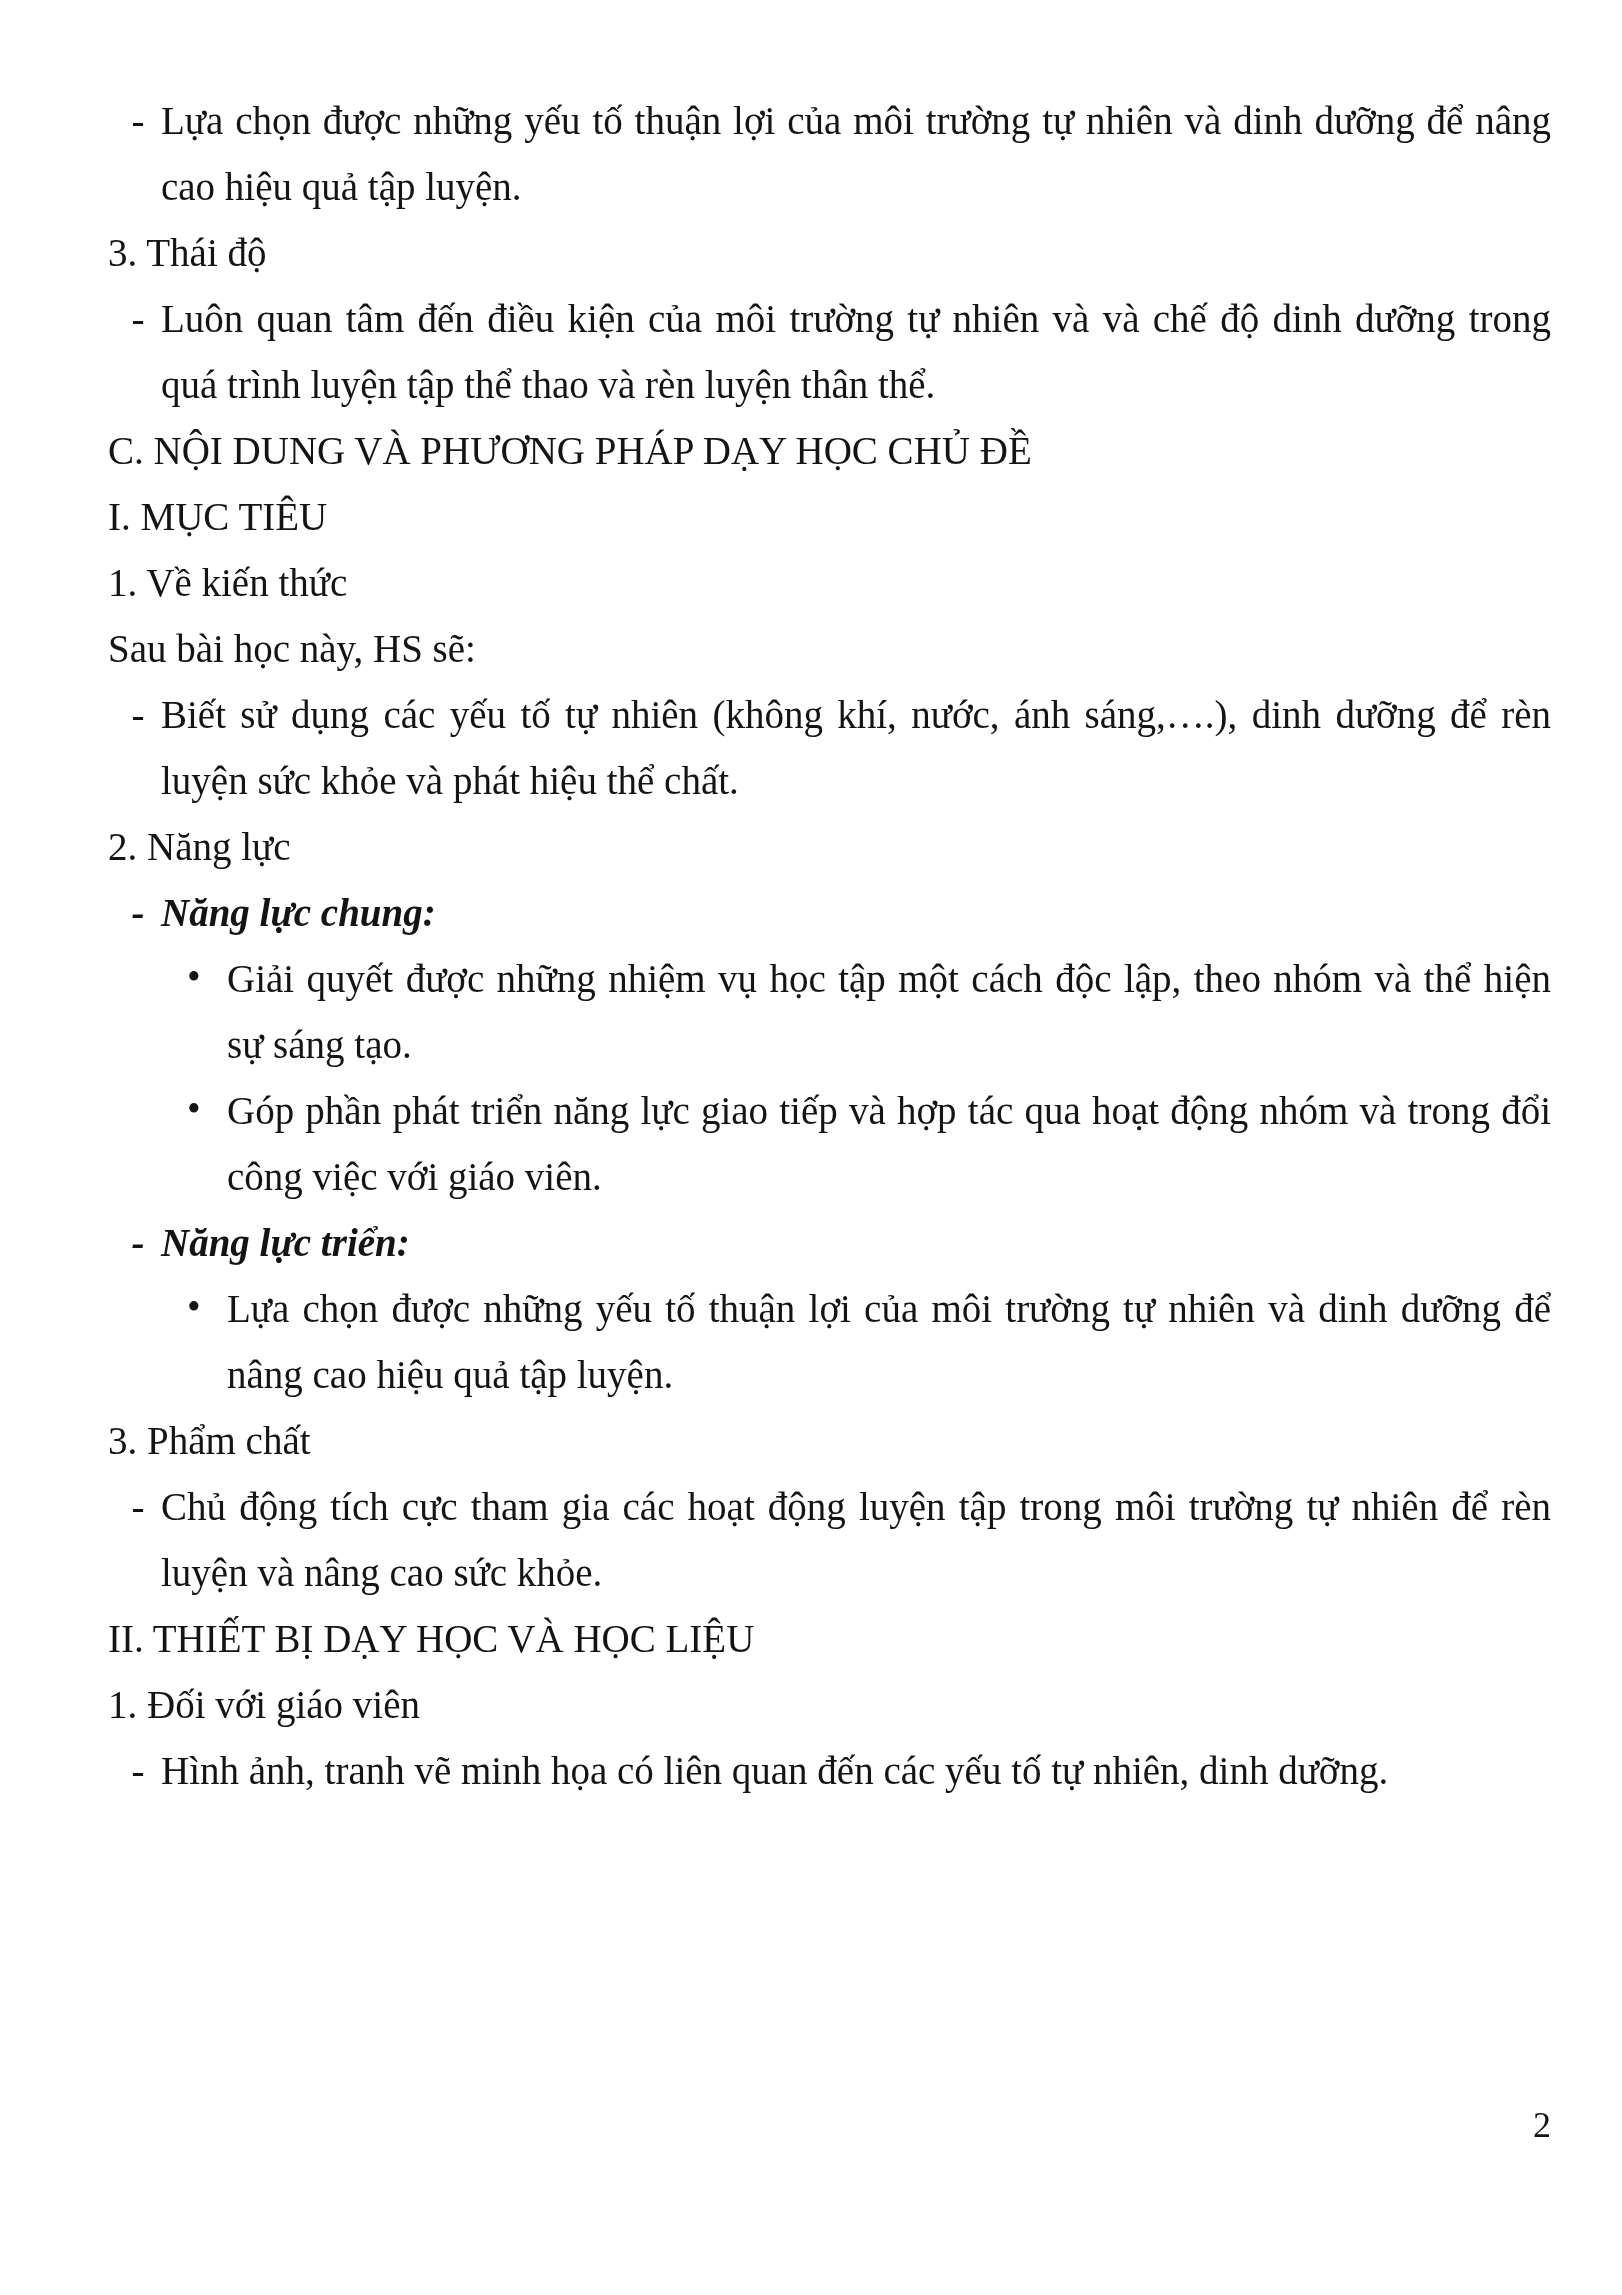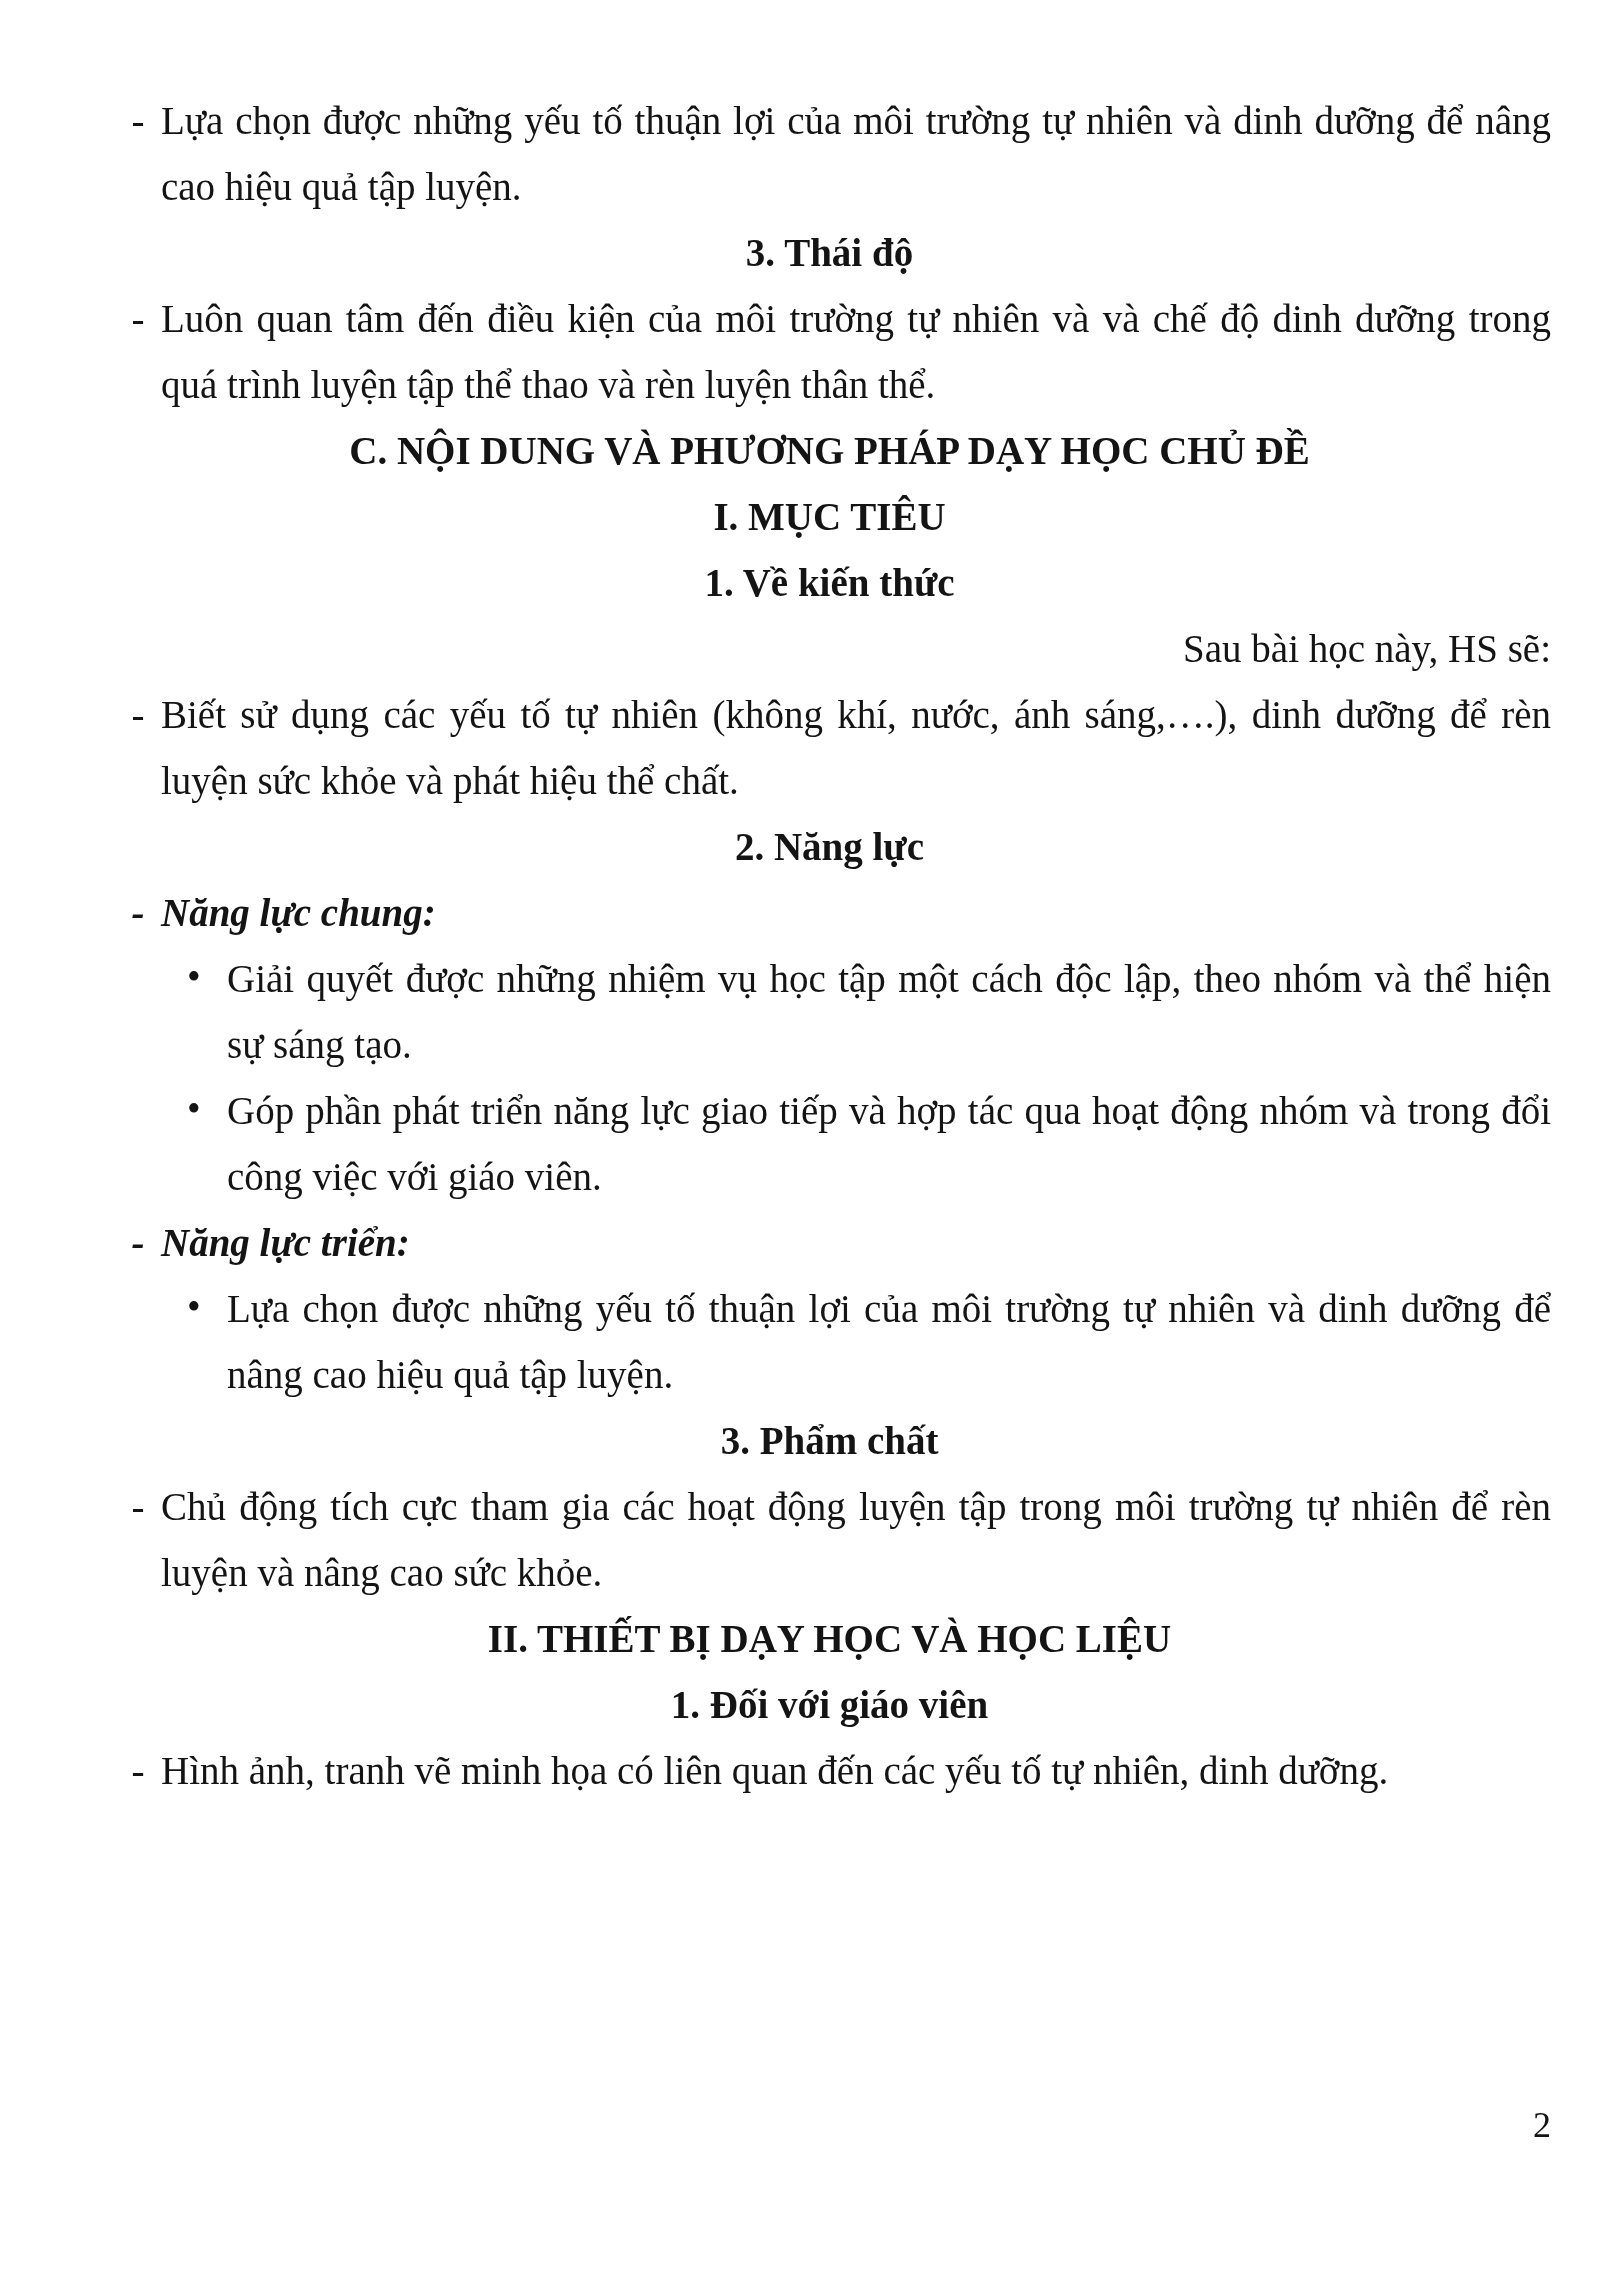--- a/index.html
+++ b/index.html
@@ -27,25 +27,25 @@
     width: 1443px;
     font-size: 39px;
     line-height: 66px;
     text-align: justify;
   }
   .p {
     position: relative;
     margin: 0;
   }
   .p.h {
-    font-weight: bold;
-    text-align: center;
+    font-weight: normal;
+    text-align: left;
   }
   .p.plain {
-    text-align: right;
+    text-align: left;
   }
   .p.dash {
     padding-left: 53px;
   }
   .p.dash > .marker {
     position: absolute;
     left: 23.6px;
     top: 0;
   }
   .p.bullet {

